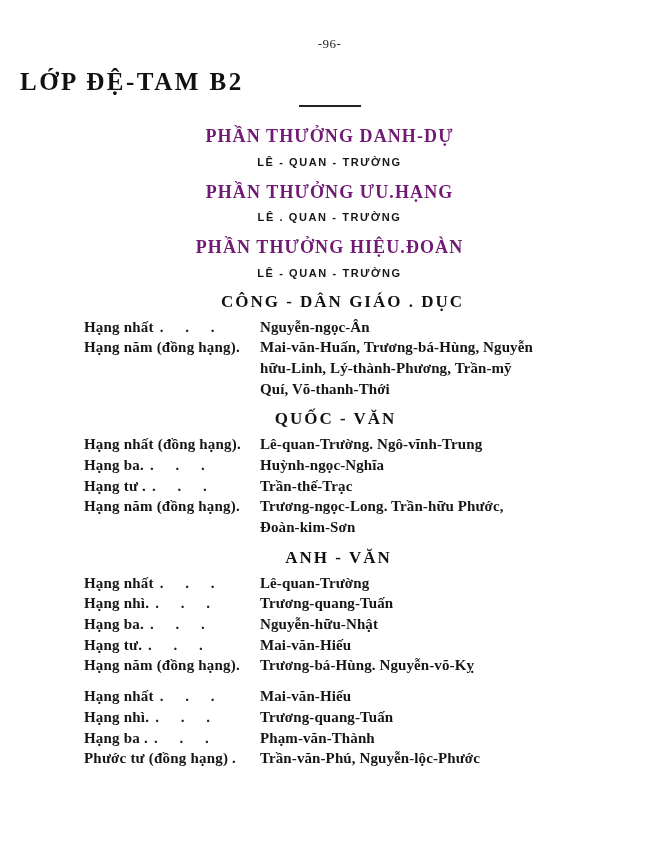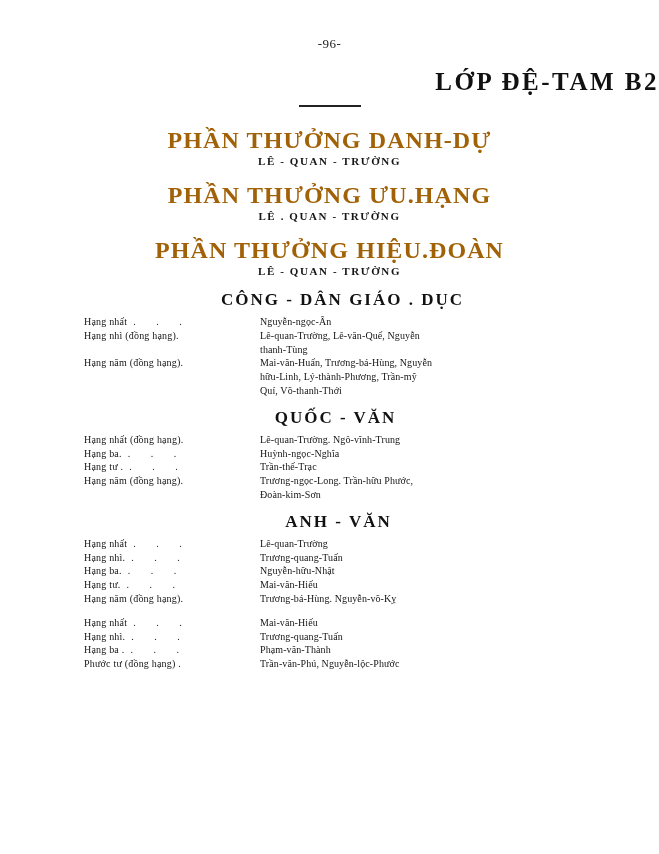--- a/index.html
+++ b/index.html
@@ -27,56 +27,57 @@
   .folio {
     text-align: center;
     font-size: 13px;
     letter-spacing: 0.5px;
     padding-top: 36px;
     color: #222;
   }
 
   
   .class-title {
-    text-align: right;
+    text-align: left;
     font-size: 25px;
     font-weight: bold;
     letter-spacing: 2.5px;
     margin-top: 16px;
     color: #111;
+    margin-left: 20px;
   }
 
   .rule {
     width: 62px;
     height: 2px;
     background: #222;
     margin: 9px auto 0 auto;
   }
 
   
   .prizes {
     margin-top: 18px;
   }
   .prize-block {
     text-align: center;
     margin-bottom: 13px;
   }
   .prize-title {
-    font-size: 24px;
+    font-size: 18px;
     font-weight: bold;
     letter-spacing: 1.1px;
-    color: #a16207;
+    color: #701a75;
     line-height: 1.25;
   }
   .prize-name {
-    font-family: Liberation Serif, serif;
+    font-family: Liberation Sans, sans-serif;
     font-size: 11px;
     font-weight: bold;
     letter-spacing: 1.6px;
-    margin-top: 0;
+    margin-top: 8px;
     color: #161616;
   }
 
   
   .section {
     margin-top: 10px;
   }
   .section-head {
     text-align: center;
     font-size: 17px;
@@ -88,23 +89,24 @@
   }
 
   table.results {
     border-collapse: collapse;
     margin-left: 84px;
     width: 500px;
   }
   table.results td {
     vertical-align: top;
     padding: 0;
-    font-size: 10px;
+    font-size: 15px;
     line-height: 1.38;
     color: #151515;
+    font-weight: bold;
   }
   td.rank {
     width: 176px;
     white-space: nowrap;
     padding-right: 4px;
     letter-spacing: 0.2px;
   }
   td.names {
     letter-spacing: 0.1px;
   }
@@ -152,27 +154,20 @@
         <div class="section-head">CÔNG - DÂN  GIÁO . DỤC</div>
         <table class="results">
           <tbody>
             <tr>
               <td class="rank"><span>Hạng nhất</span><span class="leader">.  .  .</span></td>
               <td class="names">
                 <span class="nm-line">Nguyễn-ngọc-Ân</span>
               </td>
             </tr>
             <tr>
-              <td class="rank"><span>Hạng  nhì (đồng hạng).</span></td>
-              <td class="names">
-                <span class="nm-line">Lê-quan-Trường,  Lê-văn-Quế,  Nguyễn</span>
-                <span class="nm-line">thanh-Tùng</span>
-              </td>
-            </tr>
-            <tr>
               <td class="rank"><span>Hạng năm (đồng hạng).</span></td>
               <td class="names">
                 <span class="nm-line">Mai-văn-Huấn, Trương-bá-Hùng, Nguyễn</span>
                 <span class="nm-line">hữu-Linh,   Lý-thành-Phương,   Trần-mỹ</span>
                 <span class="nm-line">Quí, Võ-thanh-Thới</span>
               </td>
             </tr>
           </tbody>
         </table>
       </div>

